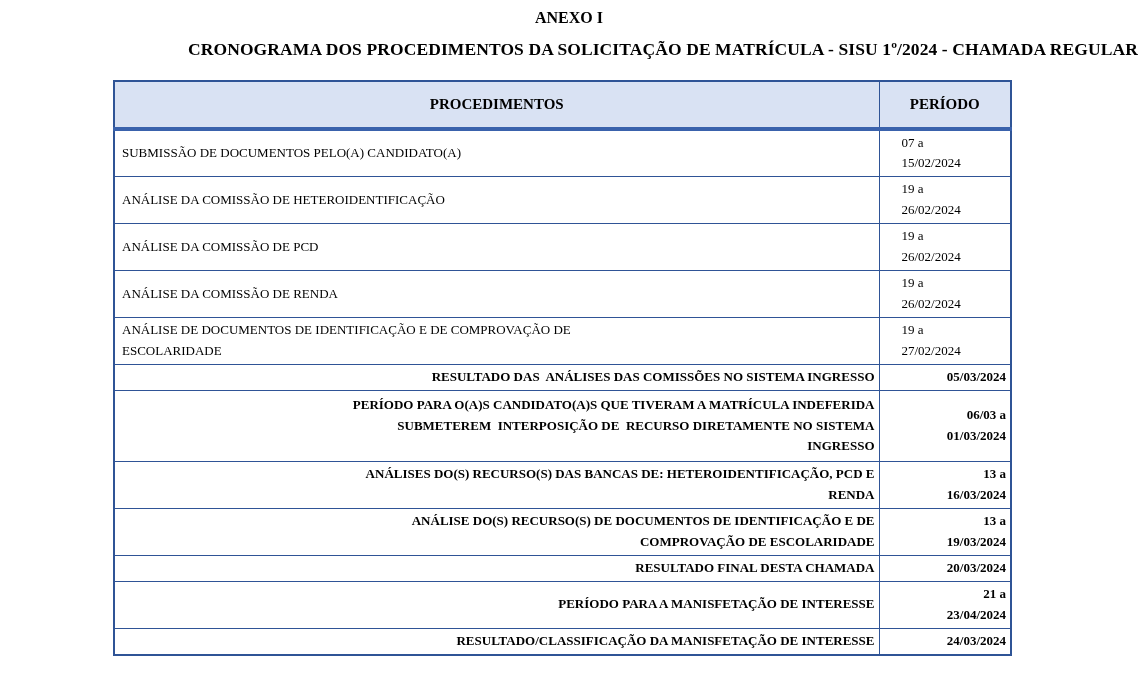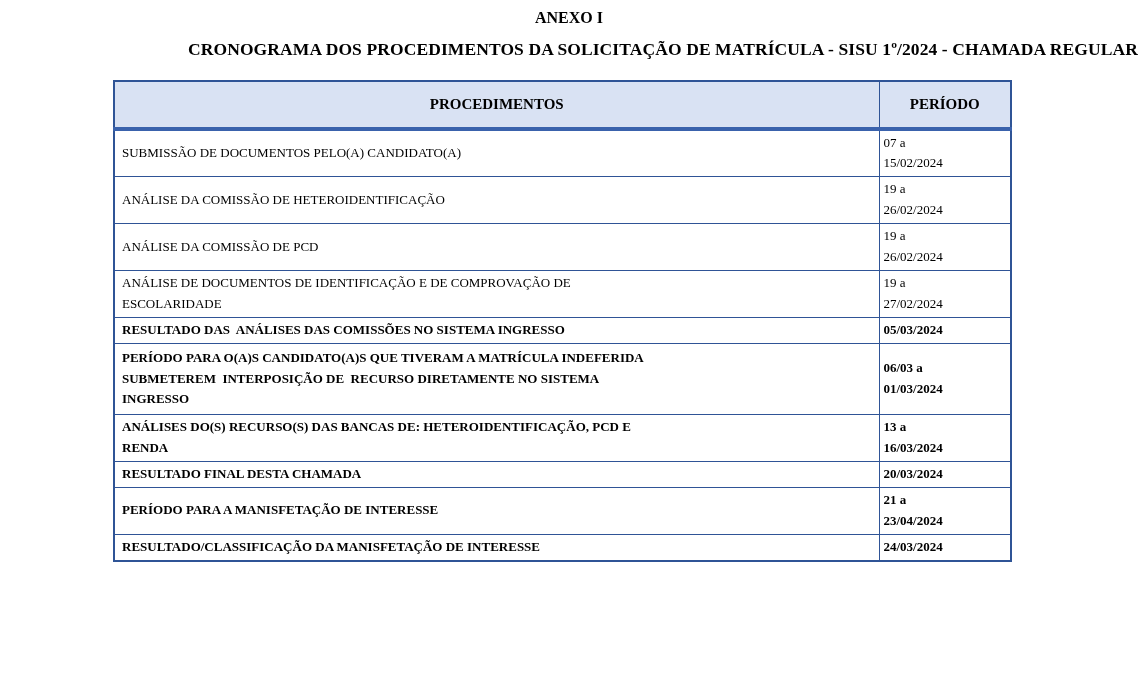--- a/index.html
+++ b/index.html
@@ -53,25 +53,25 @@
   }
   td{
     border:1px solid var(--border);
     vertical-align:middle;
     font-size:13px;
     line-height:1.6;
     padding:2px 4px 2px 7px;
     white-space:pre-wrap;
     overflow:hidden;
   }
-  td.period-cell{padding-left:4px;}
+  td.period-cell{padding-left:22px;}
   tr.h2 td{height:47px;}
   tr.h1 td{height:25px;}
   tr.h3 td{height:71px;}
-  tr.bold td{font-weight:700;}
+  tr.bold td{font-weight:700;text-align:right;}
 </style>
 </head>
 <body>
 
 <div class="annex-title">ANEXO I</div>
 <div class="document-title">CRONOGRAMA DOS PROCEDIMENTOS DA SOLICITAÇÃO DE MATRÍCULA - SISU 1º/2024 - CHAMADA REGULAR</div>
 
 <table class="schedule">
   <colgroup>
     <col class="c-proc">
@@ -93,20 +93,25 @@
       <td class="procedure-cell">ANÁLISE DA COMISSÃO DE HETEROIDENTIFICAÇÃO</td>
       <td class="period-cell">19 a
 26/02/2024</td>
     </tr>
     <tr class="h2">
       <td class="procedure-cell">ANÁLISE DA COMISSÃO DE PCD</td>
       <td class="period-cell">19 a
 26/02/2024</td>
     </tr>
     <tr class="h2">
+      <td class="procedure-cell">ANÁLISE DA COMISSÃO DE RENDA</td>
+      <td class="period-cell">19 a
+26/02/2024</td>
+    </tr>
+    <tr class="h2">
       <td class="procedure-cell">ANÁLISE DE DOCUMENTOS DE IDENTIFICAÇÃO E DE COMPROVAÇÃO DE
 ESCOLARIDADE</td>
       <td class="period-cell">19 a
 27/02/2024</td>
     </tr>
     <tr class="h1 bold">
       <td class="procedure-cell">RESULTADO DAS  ANÁLISES DAS COMISSÕES NO SISTEMA INGRESSO</td>
       <td class="period-cell">05/03/2024</td>
     </tr>
     <tr class="h3 bold">
@@ -115,20 +120,26 @@
 INGRESSO</td>
       <td class="period-cell">06/03 a
 01/03/2024</td>
     </tr>
     <tr class="h2 bold">
       <td class="procedure-cell">ANÁLISES DO(S) RECURSO(S) DAS BANCAS DE: HETEROIDENTIFICAÇÃO, PCD E
 RENDA</td>
       <td class="period-cell">13 a
 16/03/2024</td>
     </tr>
+    <tr class="h2 bold">
+      <td class="procedure-cell">ANÁLISE DO(S) RECURSO(S) DE DOCUMENTOS DE IDENTIFICAÇÃO E DE
+COMPROVAÇÃO DE ESCOLARIDADE</td>
+      <td class="period-cell">13 a
+19/03/2024</td>
+    </tr>
     <tr class="h1 bold">
       <td class="procedure-cell">RESULTADO FINAL DESTA CHAMADA</td>
       <td class="period-cell">20/03/2024</td>
     </tr>
     <tr class="h2 bold">
       <td class="procedure-cell">PERÍODO PARA A MANISFETAÇÃO DE INTERESSE</td>
       <td class="period-cell">21 a
 23/04/2024</td>
     </tr>
     <tr class="h1 bold">

